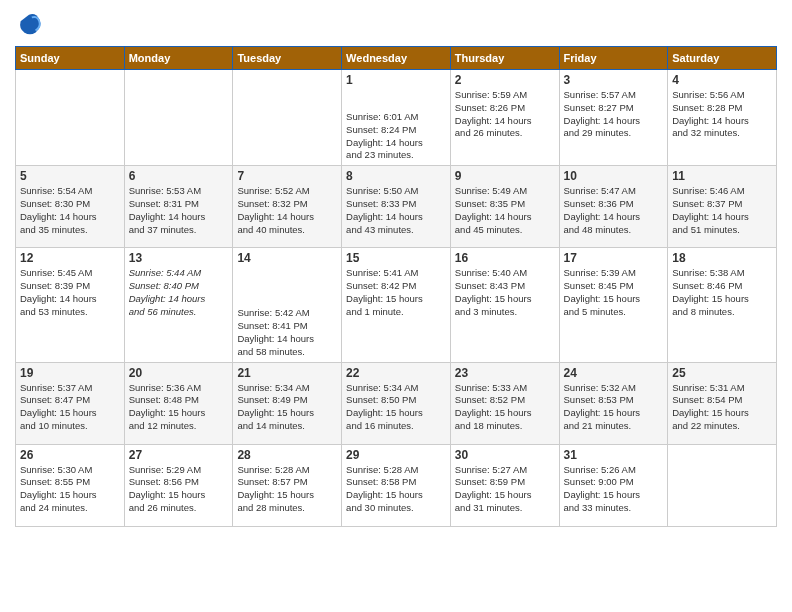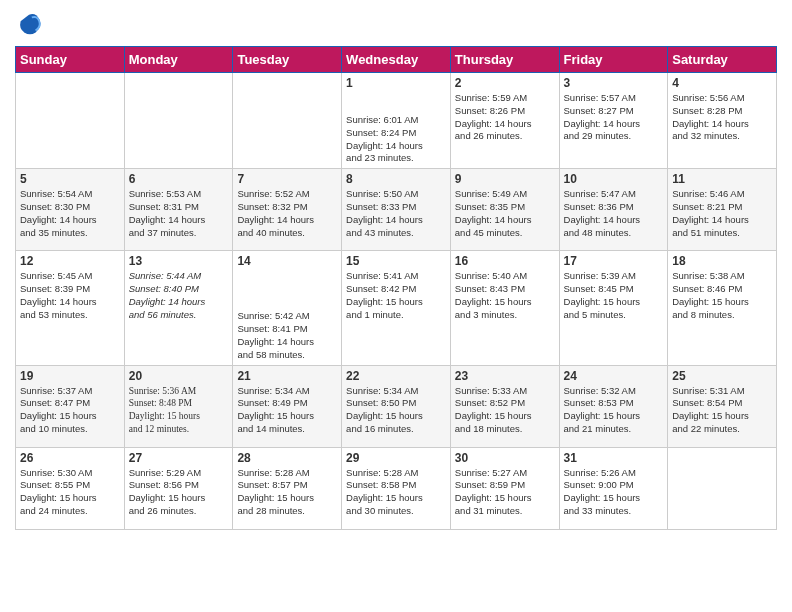--- a/index.html
+++ b/index.html
@@ -57,23 +57,23 @@
     }
     .location {
       font-size: 14px;
       color: #555;
     }
     .calendar {
       width: 100%;
       border-collapse: collapse;
     }
     .calendar th {
-      background: #be185d;
+      background: #a16207;
       color: #fff;
-      font-size: 13px;
+      font-size: 11px;
       font-weight: bold;
       padding: 5px 4px;
       border: 1px solid #1a5fb4;
       text-align: left;
     }
     .calendar td {
       border: 1px solid #ccc;
       vertical-align: top;
       padding: 3px 4px;
       width: calc(100% / 7);
@@ -206,21 +206,21 @@
           <td>
             <div class="day-num">10</div>
             <div class="cell-text" style="white-space: pre-line;">Sunrise: 5:47 AM
 Sunset: 8:36 PM
 Daylight: 14 hours
 and 48 minutes.</div>
           </td>
           <td>
             <div class="day-num">11</div>
             <div class="cell-text" style="white-space: pre-line;">Sunrise: 5:46 AM
-Sunset: 8:21 PM
+Sunset: 8:37 PM
 Daylight: 14 hours
 and 51 minutes.</div>
           </td>
         </tr>
         <tr>
           <td>
             <div class="day-num">12</div>
             <div class="cell-text" style="white-space: pre-line;">Sunrise: 5:45 AM
 Sunset: 8:39 PM
 Daylight: 14 hours
@@ -272,21 +272,21 @@
         <tr>
           <td>
             <div class="day-num">19</div>
             <div class="cell-text" style="white-space: pre-line;">Sunrise: 5:37 AM
 Sunset: 8:47 PM
 Daylight: 15 hours
 and 10 minutes.</div>
           </td>
           <td>
             <div class="day-num">20</div>
-            <div class="cell-text" style="white-space: pre-line; font-family: Liberation Serif, serif;">Sunrise: 5:36 AM
+            <div class="cell-text" style="white-space: pre-line;">Sunrise: 5:36 AM
 Sunset: 8:48 PM
 Daylight: 15 hours
 and 12 minutes.</div>
           </td>
           <td>
             <div class="day-num">21</div>
             <div class="cell-text" style="white-space: pre-line;">Sunrise: 5:34 AM
 Sunset: 8:49 PM
 Daylight: 15 hours
 and 14 minutes.</div>

